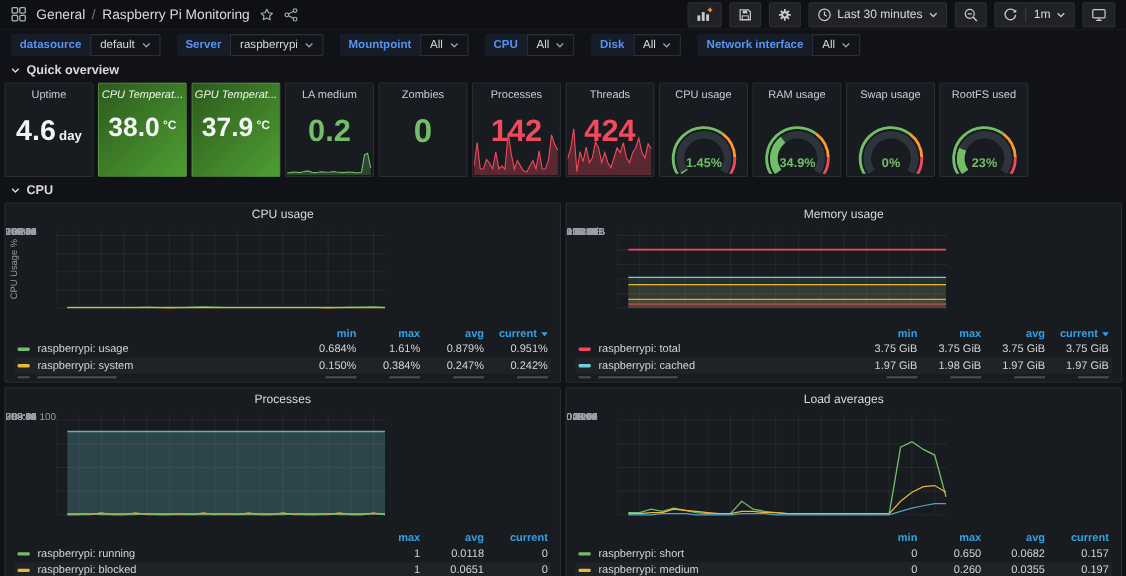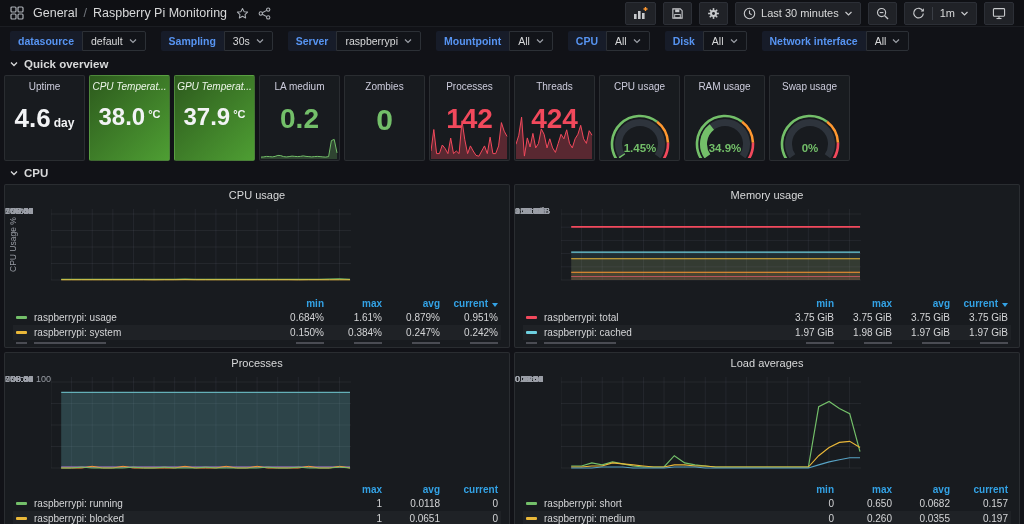--- a/index.html
+++ b/index.html
@@ -179,26 +179,20 @@
 </header>
 
 <div class="submenu">
     <div class="var">
       <span class="var-label">datasource</span>
       <span class="var-value">default<svg width="8" height="6" viewBox="0 0 8 6">
           <path d="M1 1.5L4 4.5L7 1.5" stroke="#9da0a8" stroke-width="1.2" fill="none"></path>
         </svg></span>
     </div>
     <div class="var">
-      <span class="var-label">Sampling</span>
-      <span class="var-value">30s<svg width="8" height="6" viewBox="0 0 8 6">
-          <path d="M1 1.5L4 4.5L7 1.5" stroke="#9da0a8" stroke-width="1.2" fill="none"></path>
-        </svg></span>
-    </div>
-    <div class="var">
       <span class="var-label">Server</span>
       <span class="var-value">raspberrypi<svg width="8" height="6" viewBox="0 0 8 6">
           <path d="M1 1.5L4 4.5L7 1.5" stroke="#9da0a8" stroke-width="1.2" fill="none"></path>
         </svg></span>
     </div>
     <div class="var">
       <span class="var-label">Mountpoint</span>
       <span class="var-value">All<svg width="8" height="6" viewBox="0 0 8 6">
           <path d="M1 1.5L4 4.5L7 1.5" stroke="#9da0a8" stroke-width="1.2" fill="none"></path>
         </svg></span>
@@ -294,20 +288,31 @@
       </svg>
   </div>
   <div class="panel">
     <div class="stat-title">Swap usage</div>
     <svg class="gauge" width="78" height="60" viewBox="0 0 78 60">
         <path d="M21.39,58.33A21.5,21.5 0 1 1 56.61,58.33" stroke="#2e343c" stroke-width="7" fill="none"></path>
         <path d="M16.06,62.06A28,28 0 0 1 56.05,23.79" stroke="#73bf69" stroke-width="2.6" fill="none"></path>
         <path d="M56.05,23.79A28,28 0 0 1 66.97,44.78" stroke="#ff9830" stroke-width="2.6" fill="none"></path>
         <path d="M66.97,44.78A28,28 0 0 1 61.94,62.06" stroke="#f2495c" stroke-width="2.6" fill="none"></path>
         <text x="39" y="54" text-anchor="middle" fill="#73bf69" font-size="11.5" font-weight="700" font-family="&quot;Liberation Sans&quot;,sans-serif">0%</text>
+      </svg>
+  </div>
+  <div class="panel">
+    <div class="stat-title">RootFS used</div>
+    <svg class="gauge" width="78" height="60" viewBox="0 0 78 60">
+        <path d="M21.39,58.33A21.5,21.5 0 1 1 56.61,58.33" stroke="#2e343c" stroke-width="7" fill="none"></path>
+        <path d="M16.06,62.06A28,28 0 0 1 56.05,23.79" stroke="#73bf69" stroke-width="2.6" fill="none"></path>
+        <path d="M56.05,23.79A28,28 0 0 1 66.97,44.78" stroke="#ff9830" stroke-width="2.6" fill="none"></path>
+        <path d="M66.97,44.78A28,28 0 0 1 61.94,62.06" stroke="#f2495c" stroke-width="2.6" fill="none"></path>
+        <path d="M21.39,58.33A21.5,21.5 0 0 1 19.14,37.77" stroke="#73bf69" stroke-width="7" fill="none"></path>
+        <text x="39" y="54" text-anchor="middle" fill="#73bf69" font-size="11.5" font-weight="700" font-family="&quot;Liberation Sans&quot;,sans-serif">23%</text>
       </svg>
   </div>
 </div>
 
 <div class="section">
   <svg width="10" height="8" viewBox="0 0 10 8">
       <path d="M2 2.5L5 5.5L8 2.5" stroke="#d8d9da" stroke-width="1.3" fill="none"></path>
     </svg>
   <span>CPU</span>
 </div>

